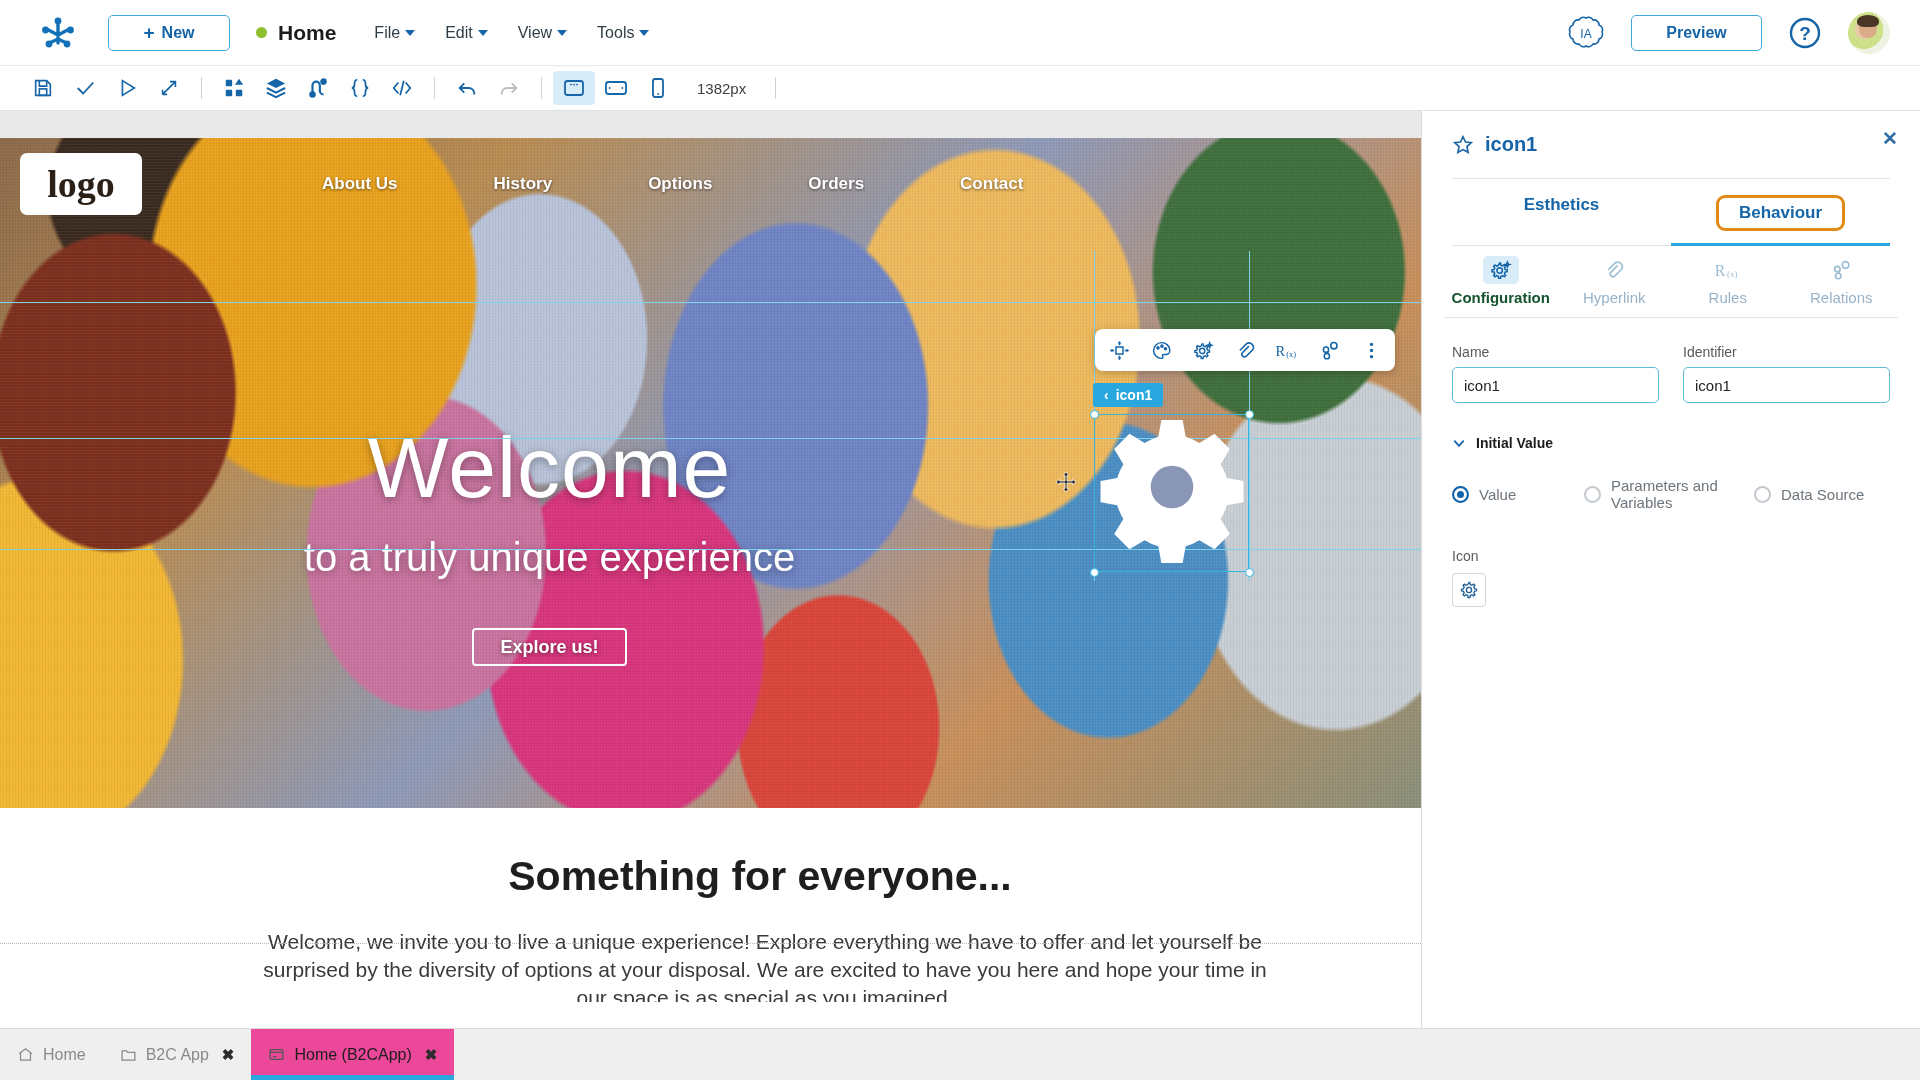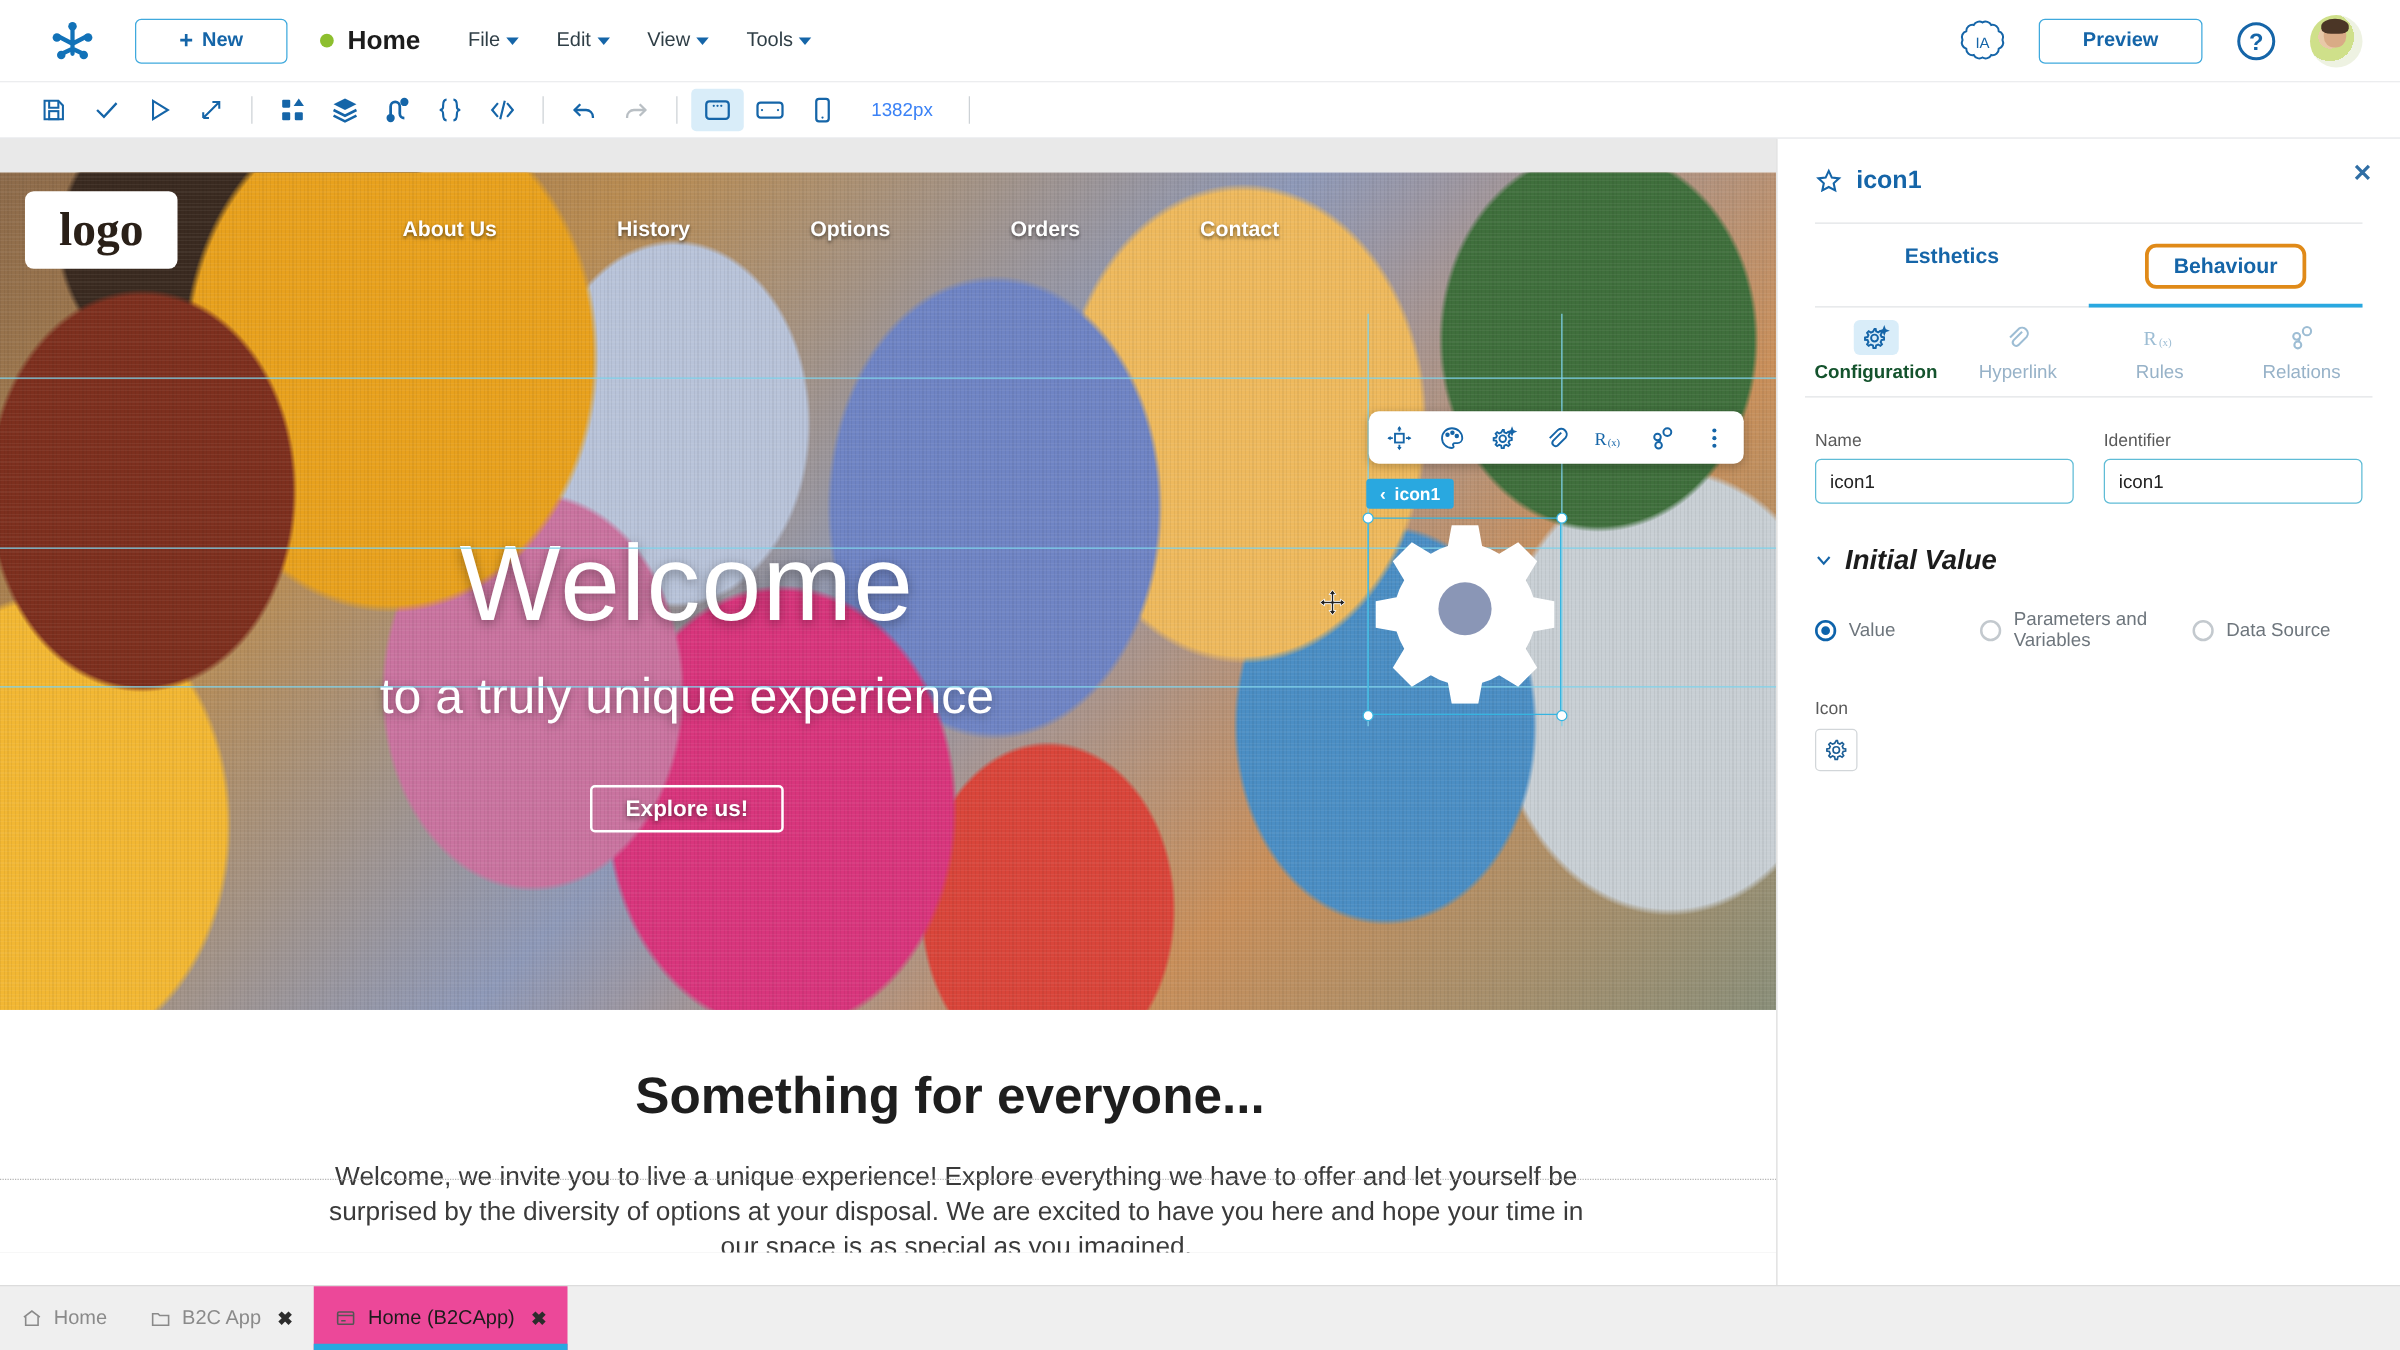--- a/index.html
+++ b/index.html
@@ -49,21 +49,21 @@
 
   
   .icontoolbar {
     position: absolute; left: 0; top: 66px; width: 1920px; height: 45px;
     background: #fff; display: flex; align-items: center;
     border-bottom: 1px solid #dfe2e5;
   }
   .tb-btn { width: 42px; height: 34px; display:flex;align-items:center;justify-content:center; cursor:pointer; border-radius:4px;}
   .tb-btn.active { background: #d9edf9; }
   .tb-sep { width:1px; height:22px; background:#cdd2d6; margin:0 11px; }
-  .zoom-label { font-size: 15px; color: #3b82f6; margin: 0 18px; text-align: center; }
+  .zoom-label { font-size: 15px; color: #404040; margin: 0 18px; text-align: center; }
 
   
   .canvas-wrap {
     position: absolute; left: 0; top: 111px; width: 1421px; height: 891px;
     background: #e9e9e9; overflow: hidden;
   }
   .page {
     position: absolute; left: 0; top: 27px; width: 1421px; height: 864px; background: #fff;
   }
   .hero {
@@ -172,21 +172,21 @@
   .rp-sub.active .lbl { color:#14532d; font-weight:bold; }
   .fields { display:flex; gap: 24px; padding: 26px 30px 0; }
   .field { flex:1; }
   .field label { display:block; font-size:14px; color:#5a5a5a; margin-bottom: 7px; }
   .field input {
     width:100%; height:36px; border:1px solid #5fbcd6; border-radius:5px;
     padding: 0 11px; font-size:15px; color:#222; font-family:"Liberation Sans", sans-serif; background:#fff;
   }
   .section-head { display:flex; align-items:center; gap:10px; padding: 32px 30px 0; cursor:pointer;}
   .section-head .chev { color:#1565a8; font-size: 15px; }
-  .section-head .txt { font-size:22px; font-weight:bold; color:#1c1c1c;font-style:italic; }
+  .section-head .txt { font-size:14px; font-weight:bold; color:#1c1c1c; }
   .radios { display:flex; align-items:center; padding: 26px 30px 0; gap: 10px;}
   .radio-opt { display:flex; align-items:center; gap:10px; cursor:pointer; }
   .radio { width:17px; height:17px; border-radius:50%; border:2px solid #c3c9ce; flex:0 0 auto; }
   .radio.on { border:2px solid #0d63ab; background: radial-gradient(circle, #0d63ab 0 45%, #fff 46% 100%); box-shadow: inset 0 0 0 3px #fff, inset 0 0 0 9px #0d63ab;}
   .radio-opt .rl { font-size:15px; color:#6d757c; line-height:1.15;}
   .radio-opt.sel .rl { color:#4d5init; }
   .icon-field { padding: 36px 30px 0; }
   .icon-field .lbl { font-size:14px; color:#5a5a5a; margin-bottom:9px; }
   .icon-box { width:34px; height:34px; border:1px solid #d2d6d9; border-radius:4px; display:flex; align-items:center; justify-content:center; cursor:pointer;}
 </style>

